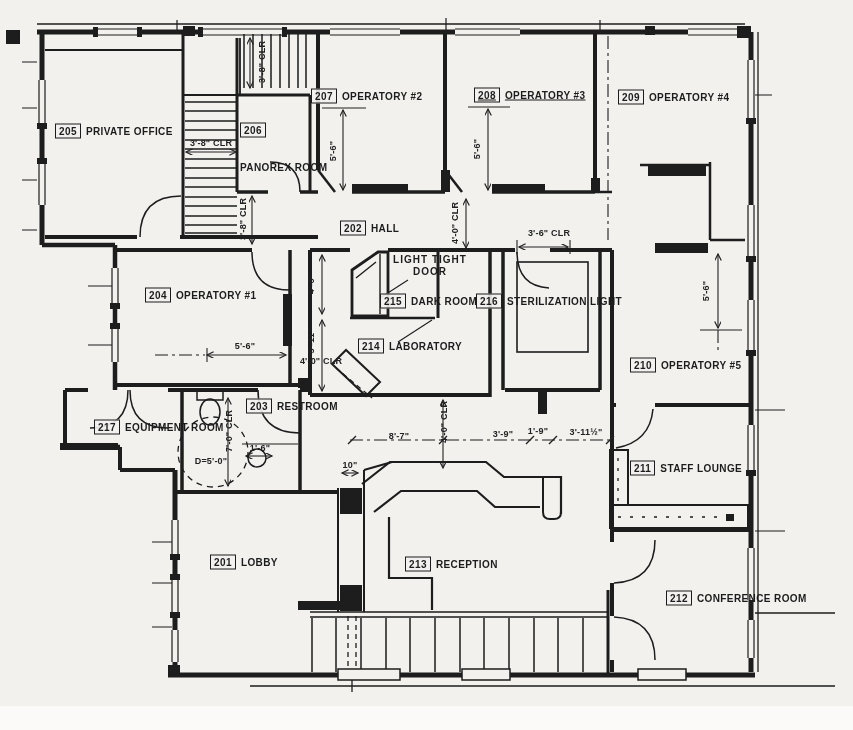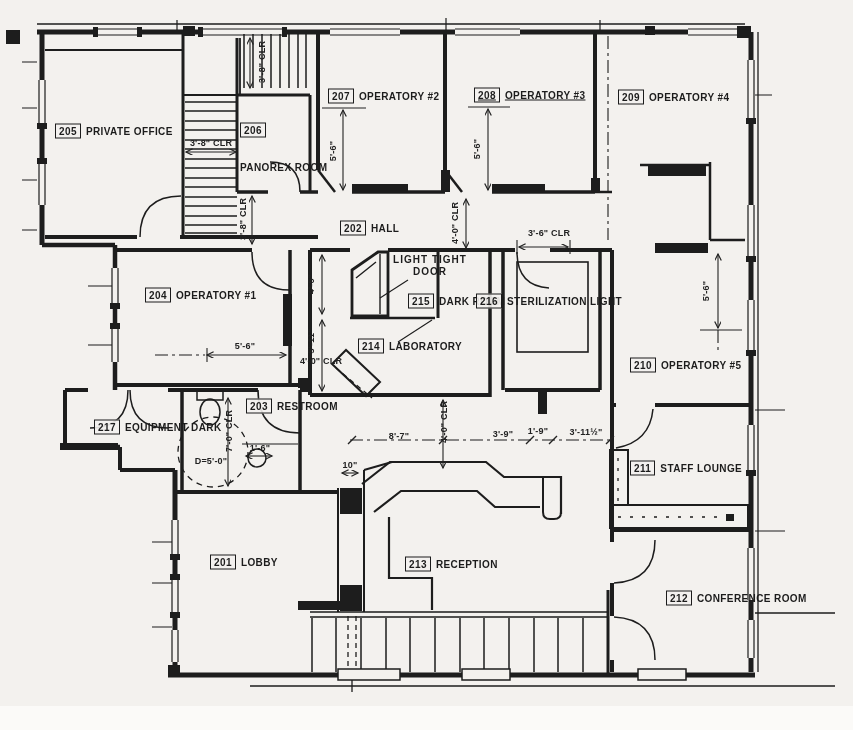--- a/index.html
+++ b/index.html
@@ -305,21 +305,21 @@
       </div>
       <div class="room-label" style="left: 145px; top: 295px;">
         <span class="badge">204</span>
         <span class="room-name">OPERATORY #1</span>
       </div>
       <div class="room-label" style="left: 55px; top: 131px;">
         <span class="badge">205</span>
         <span class="room-name">PRIVATE OFFICE</span>
       </div>
       <div class="room-label stacked" style="left: 240px; top: 150px;"><span class="badge">206</span><span class="room-name">PANOREX ROOM</span></div>
-      <div class="room-label" style="left: 328px; top: 96px;">
+      <div class="room-label" style="left: 311px; top: 96px;">
         <span class="badge">207</span>
         <span class="room-name">OPERATORY #2</span>
       </div>
       <div class="room-label" style="left: 474px; top: 95px; text-decoration: underline;">
         <span class="badge">208</span>
         <span class="room-name">OPERATORY #3</span>
       </div>
       <div class="room-label" style="left: 618px; top: 97px;">
         <span class="badge">209</span>
         <span class="room-name">OPERATORY #4</span>
@@ -337,31 +337,31 @@
         <span class="room-name">CONFERENCE ROOM</span>
       </div>
       <div class="room-label" style="left: 405px; top: 540px; margin-top: 24px;">
         <span class="badge">213</span>
         <span class="room-name">RECEPTION</span>
       </div>
       <div class="room-label" style="left: 358px; top: 346px;">
         <span class="badge">214</span>
         <span class="room-name">LABORATORY</span>
       </div>
-      <div class="room-label" style="left: 380px; top: 301px; padding-left: 28px;">
+      <div class="room-label" style="left: 380px; top: 301px;">
         <span class="badge">215</span>
         <span class="room-name">DARK ROOM</span>
       </div>
       <div class="room-label" style="left: 476px; top: 301px;">
         <span class="badge">216</span>
         <span class="room-name">STERILIZATION LIGHT</span>
       </div>
       <div class="room-label" style="left: 60px; top: 427px; margin-left: 34px;">
         <span class="badge">217</span>
-        <span class="room-name">EQUIPMENT DARK</span>
+        <span class="room-name">EQUIPMENT ROOM</span>
       </div>
     </div>
   <div id="dim-layer">
       <div class="dim rot" style="left: 262px; top: 62px;">3'-8" CLR</div>
       <div class="dim" style="left: 211px; top: 143px;">3'-8" CLR</div>
       <div class="dim rot" style="left: 243px; top: 219px;">3'-8" CLR</div>
       <div class="dim rot" style="left: 333px; top: 151px;">5'-6"</div>
       <div class="dim rot" style="left: 477px; top: 149px;">5'-6"</div>
       <div class="dim rot" style="left: 706px; top: 291px;">5'-6"</div>
       <div class="dim" style="left: 245px; top: 346px;">5'-6"</div>

